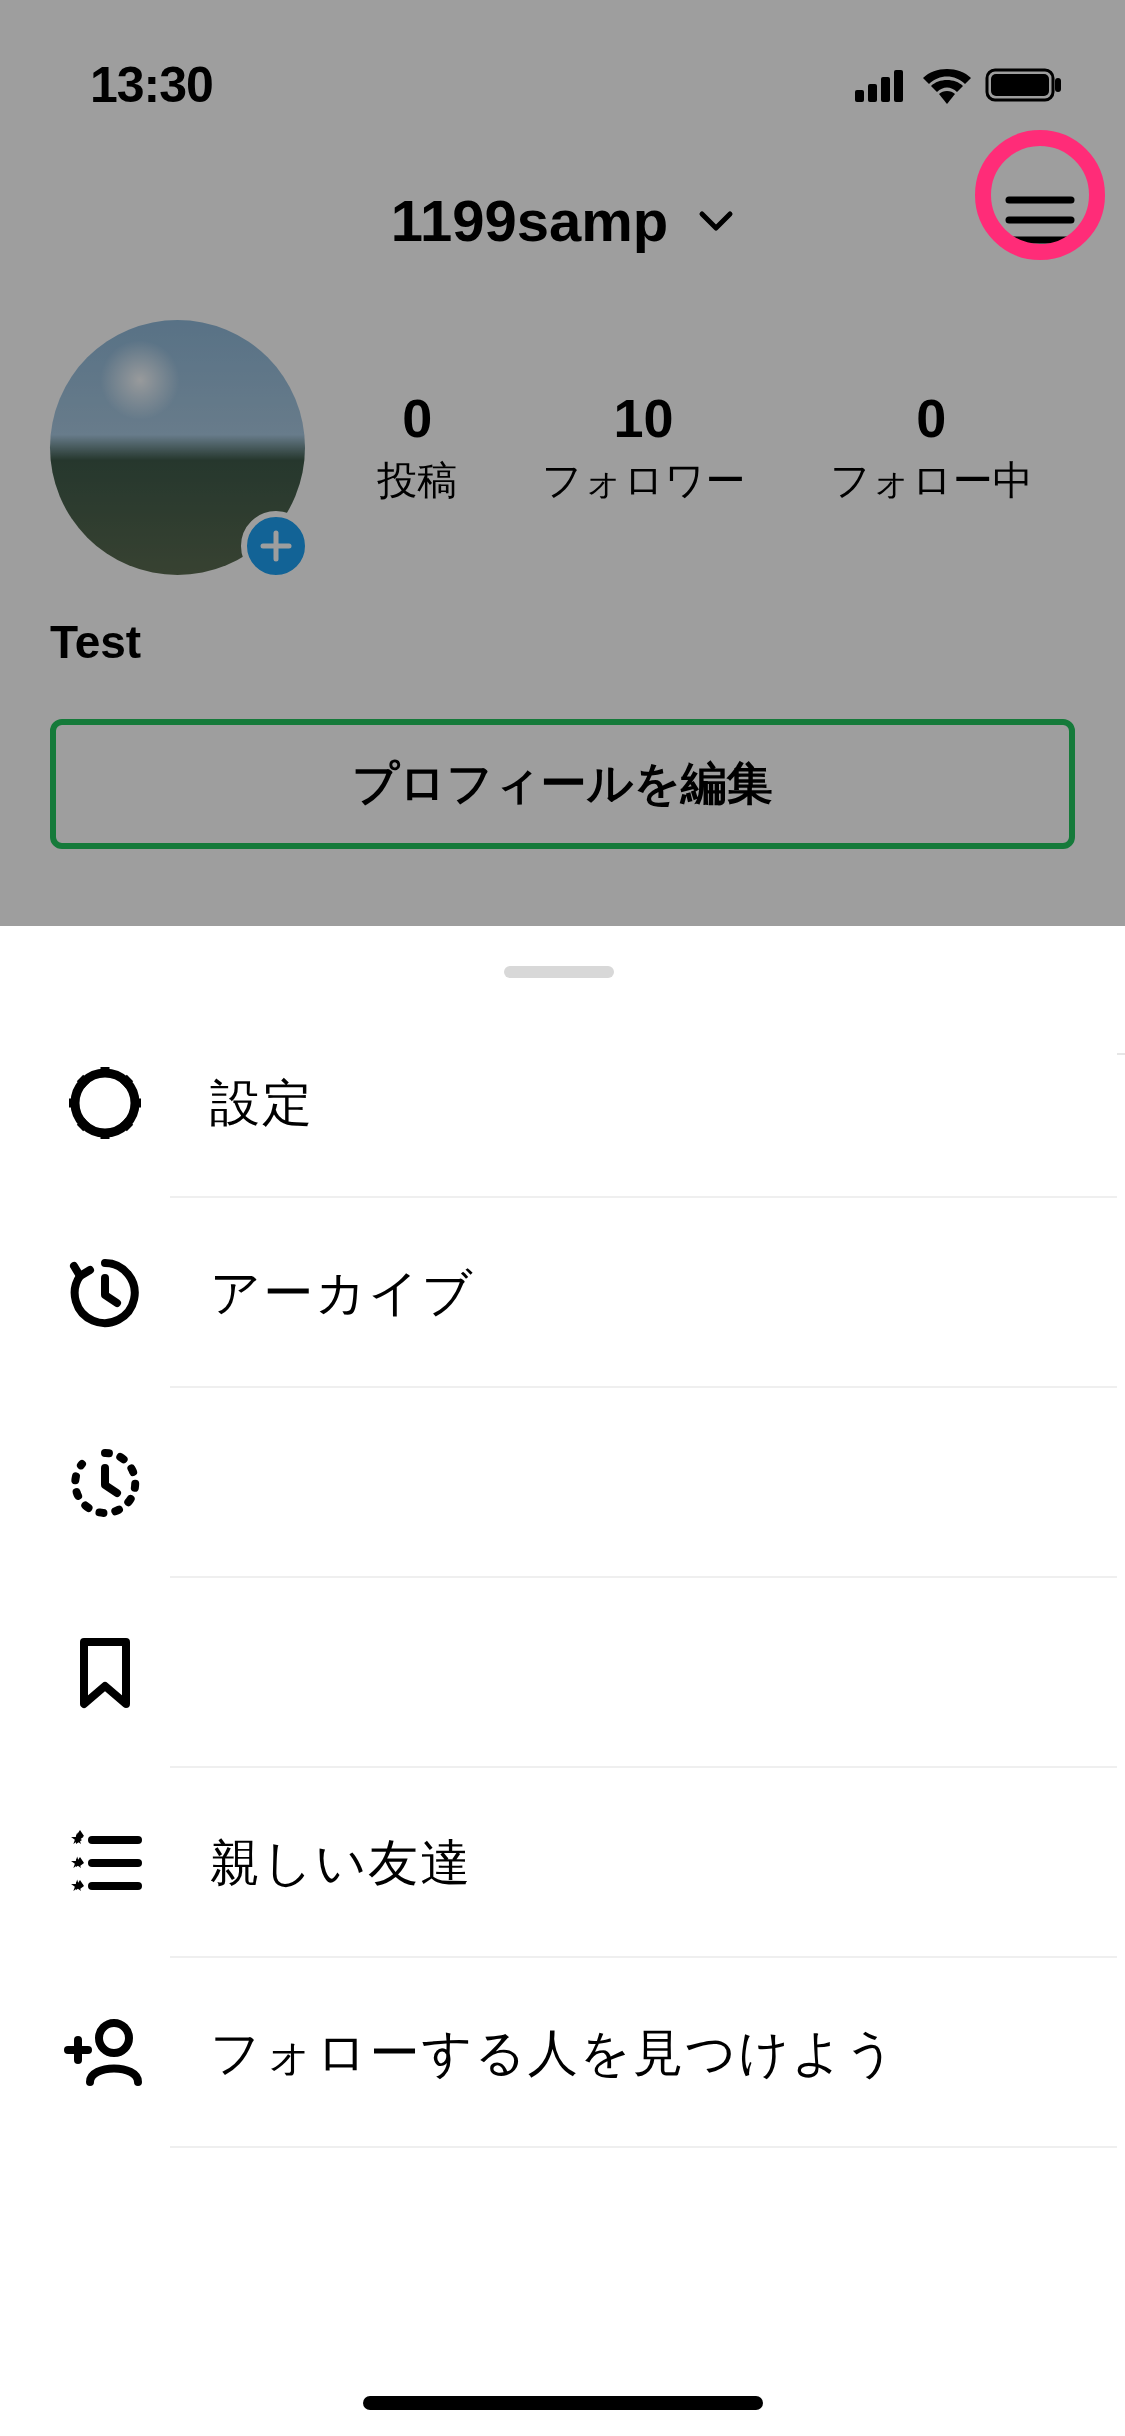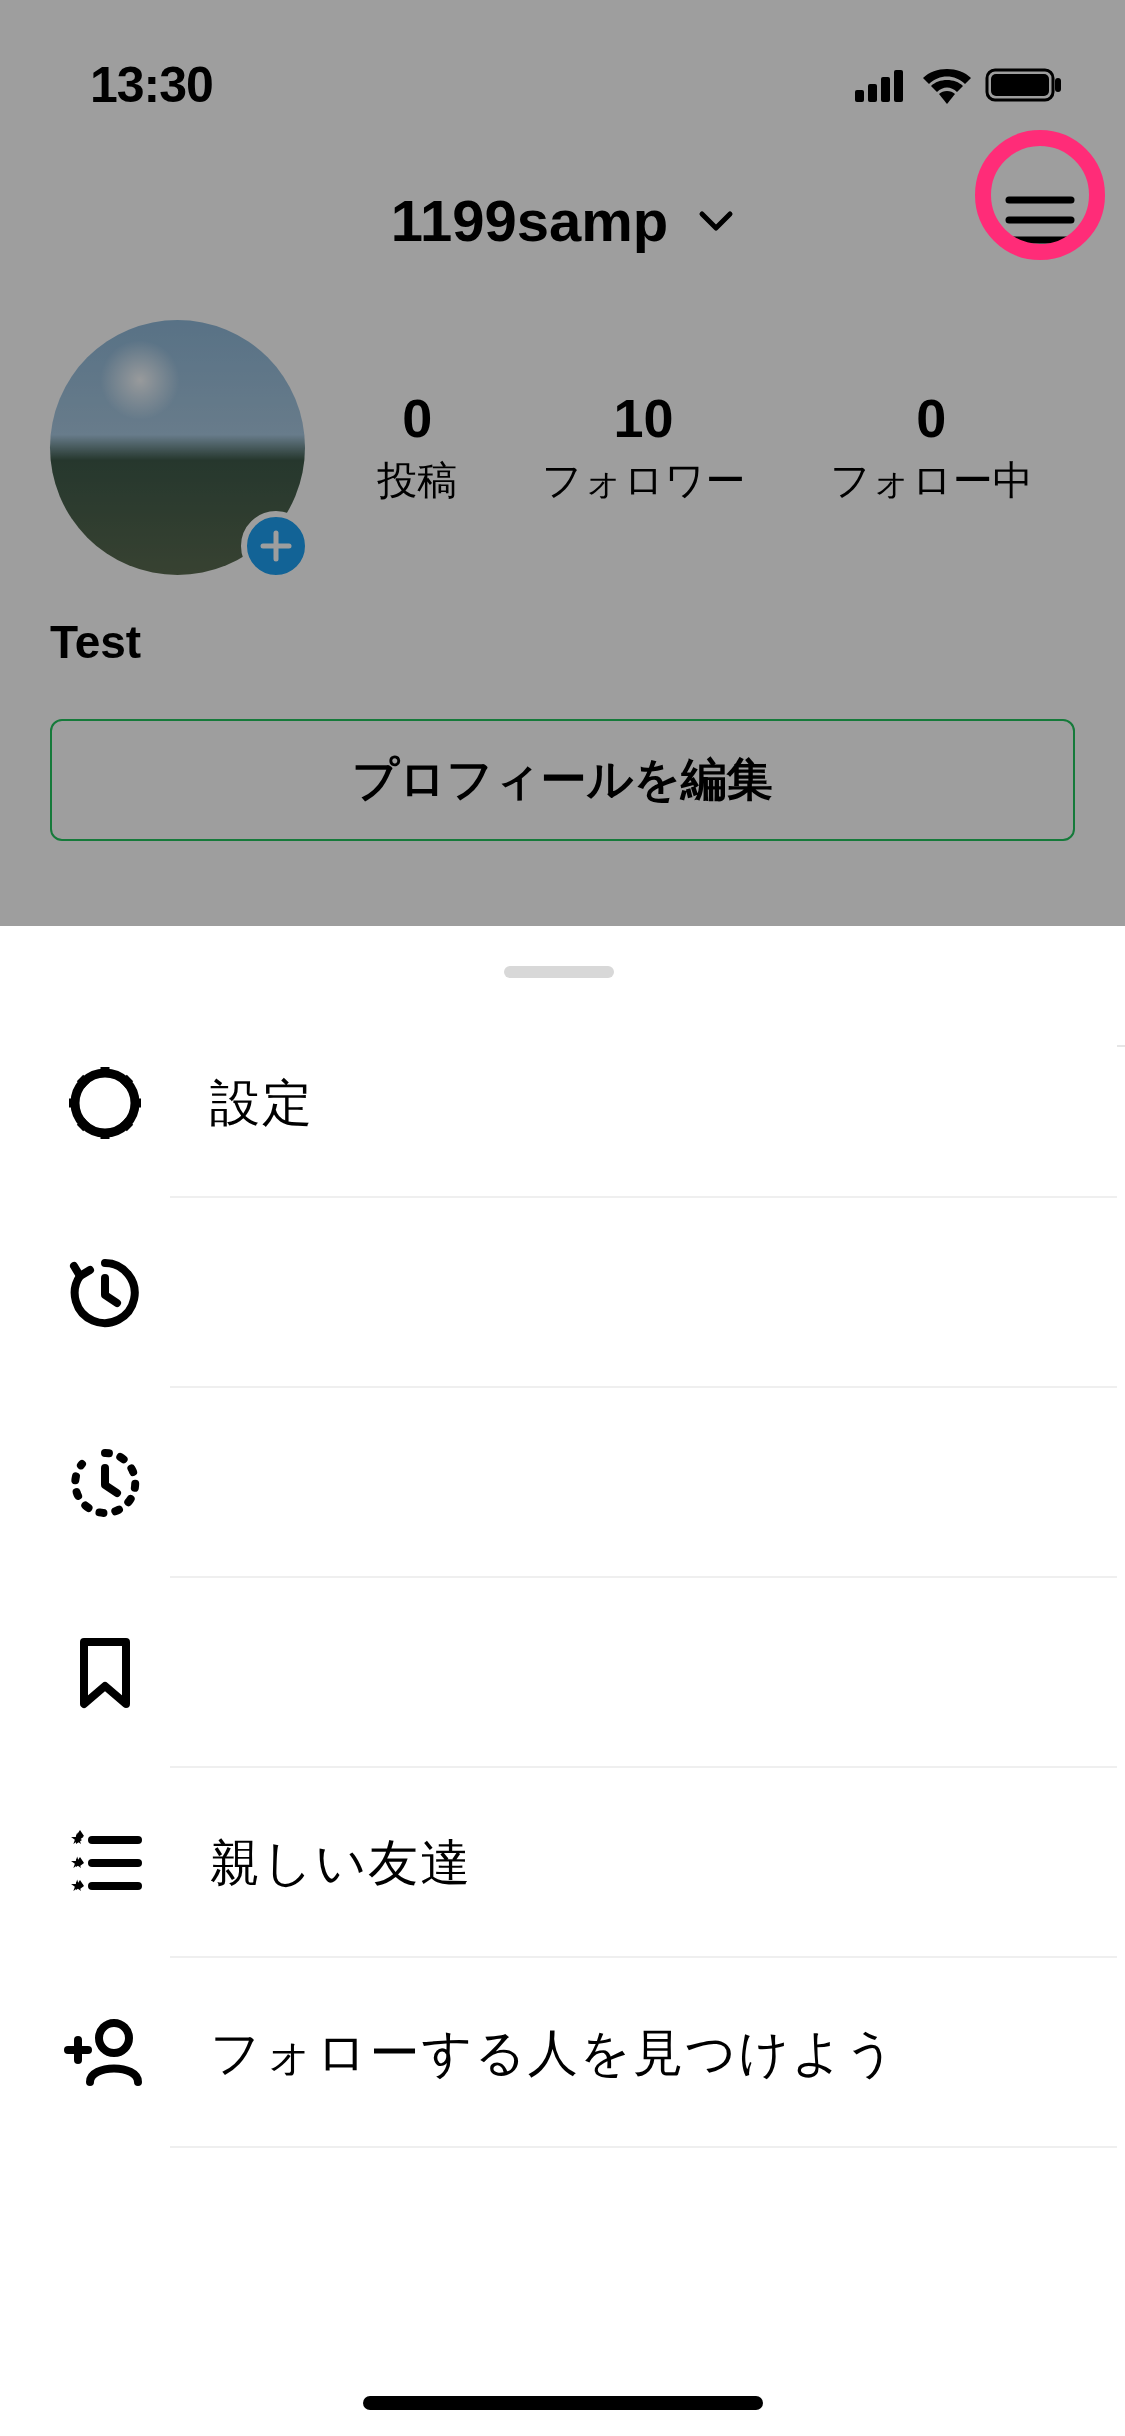--- a/index.html
+++ b/index.html
@@ -19,21 +19,21 @@
   .profile-row { display: flex; align-items: center; padding: 40px 50px 10px 50px; }
   .avatar-wrap { position: relative; width: 255px; height: 255px; }
   .avatar { width: 255px; height: 255px; border-radius: 50%; background: linear-gradient(to bottom, #8fb8d8 0%, #a8c8e0 45%, #3e5a4a 55%, #5a6b50 100%); position: relative; overflow: hidden; }
   .avatar::before { content:""; position:absolute; top:20px; left:50px; width:80px; height:80px; background: radial-gradient(circle, rgba(255,255,255,0.9) 0%, rgba(255,255,255,0) 70%); border-radius:50%; }
   .add-badge { position: absolute; right: -6px; bottom: -6px; width: 70px; height: 70px; border-radius: 50%; background: #1da1f2; border: 6px solid #fff; display: flex; align-items: center; justify-content: center; color: #fff; font-size: 44px; font-weight: 300; }
   .stats { flex: 1; display: flex; justify-content: space-around; margin-left: 30px; }
   .stat { text-align: center; }
   .stat-num { font-size: 54px; font-weight: 700; }
   .stat-label { font-size: 40px; margin-top: 4px; }
   .display-name { font-size: 46px; font-weight: 700; padding: 30px 50px 10px 50px; }
-  .edit-btn { margin: 40px 50px 0 50px; border: 2px solid #22c55e; border-radius: 12px; text-align: center; padding: 28px 0; font-size: 46px; font-weight: 600; }
+  .edit-btn { margin: 40px 50px 0 50px; border: 6px solid #22c55e; border-radius: 12px; text-align: center; padding: 28px 0; font-size: 46px; font-weight: 600; }
   .tabs { display: flex; margin-top: 60px; border-bottom: 2px solid #e6e6e6; }
   .tab { flex: 1; display: flex; justify-content: center; align-items: center; padding: 30px 0 34px 0; }
   .tab.active { border-bottom: 3px solid #000; }
   
   .sheet { position: absolute; left: 0; right: 8px; bottom: 0; height: 1510px; background: #fff; border-radius: 40px 40px 0 0; z-index: 10; padding-top: 40px; }
   .grabber { width: 110px; height: 12px; background: #d8d8d8; border-radius: 6px; margin: 0 auto 30px auto; }
   .menu-item { display: flex; align-items: center; padding: 0 60px; height: 190px; position: relative; }
   .menu-icon { width: 90px; display: flex; justify-content: center; align-items: center; }
   .menu-label { font-size: 50px; margin-left: 60px; letter-spacing: 2px; }
   .menu-divider { position: absolute; left: 170px; right: 0; bottom: 0; height: 2px; background: #efefef; }
@@ -162,20 +162,21 @@
     </div>
 
     <div class="menu-item">
       <div class="menu-icon">
         <svg width="78" height="78" viewBox="0 0 78 78">
             <path d="M 39 9 A 30 30 0 1 1 14 22" fill="none" stroke="#000" stroke-width="8" stroke-linecap="round"></path>
             <polyline points="8,12 14,22 24,16" fill="none" stroke="#000" stroke-width="8" stroke-linecap="round" stroke-linejoin="round"></polyline>
             <polyline points="39,24 39,41 51,49" fill="none" stroke="#000" stroke-width="8" stroke-linecap="round" stroke-linejoin="round"></polyline>
           </svg>
       </div>
+      <div class="menu-label">アーカイブ</div>
       <div class="menu-divider"></div>
     </div>
 
     <div class="menu-item">
       <div class="menu-icon">
         <svg width="78" height="78" viewBox="0 0 78 78">
             <path d="M 39 9 A 30 30 0 1 1 16 20" fill="none" stroke="#000" stroke-width="8" stroke-linecap="round" stroke-dasharray="4 12"></path>
             <polyline points="39,24 39,41 51,49" fill="none" stroke="#000" stroke-width="8" stroke-linecap="round" stroke-linejoin="round"></polyline>
           </svg>
       </div>

